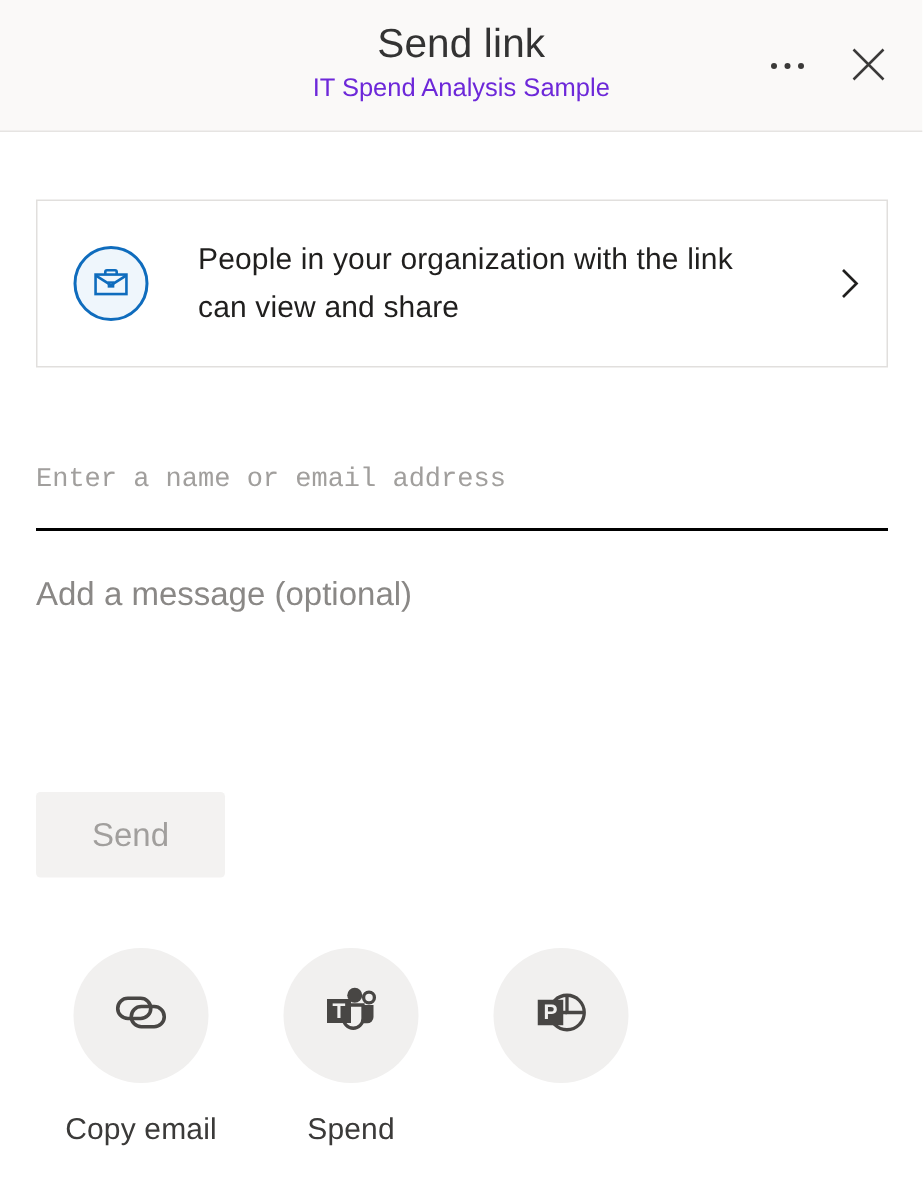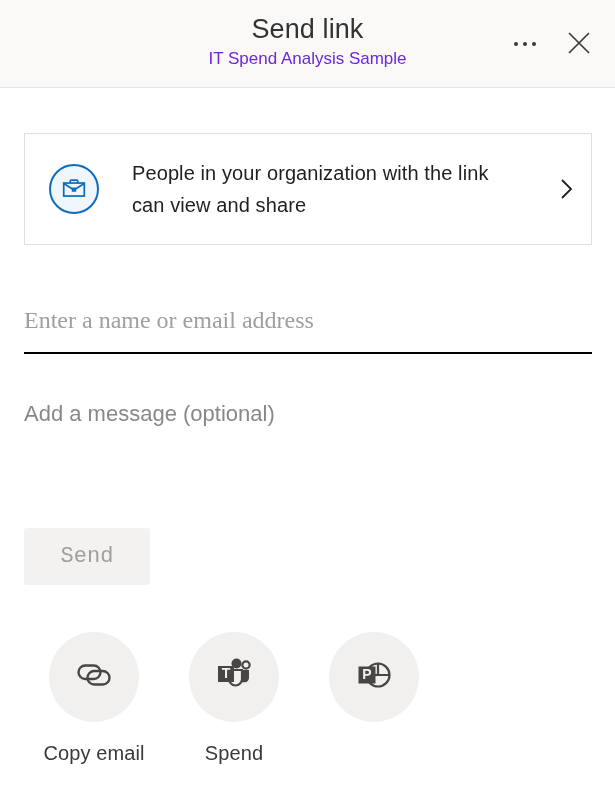--- a/index.html
+++ b/index.html
@@ -135,35 +135,35 @@
     border-bottom: 2px solid #000000;
     box-sizing: border-box;
     display: flex;
     align-items: flex-start;
   }
   .recipient-input {
     border: none;
     outline: none;
     background: transparent;
     width: 100%;
-    font-family: Liberation Serif, serif;
-    font-size: 24px;
+    font-family: Liberation Mono, monospace;
+    font-size: 18px;
     color: #201f1e;
     padding: 8px 0 0 0;
     line-height: 32px;
   }
   .recipient-input::placeholder {
     color: #a19f9d;
     opacity: 1;
   }
 
   .message-field {
     position: absolute;
     left: 24px;
-    top: 398px;
+    top: 380px;
     width: 568px;
     height: 46px;
   }
   .message-input {
     border: none;
     outline: none;
     background: transparent;
     width: 100%;
     font-family: "Liberation Sans", sans-serif;
     font-size: 22px;
@@ -182,21 +182,21 @@
   .send-button {
     position: absolute;
     left: 24px;
     top: 528px;
     width: 126px;
     height: 57px;
     background: #f3f2f1;
     color: #a19f9d;
     border: none;
     border-radius: 3px;
-    font-family: Liberation Mono, monospace;
+    font-family: Liberation Sans, sans-serif;
     font-size: 22px;
     line-height: 57px;
     text-align: center;
     padding: 0;
     cursor: default;
   }
 
   
   .share-row {
     position: absolute;

